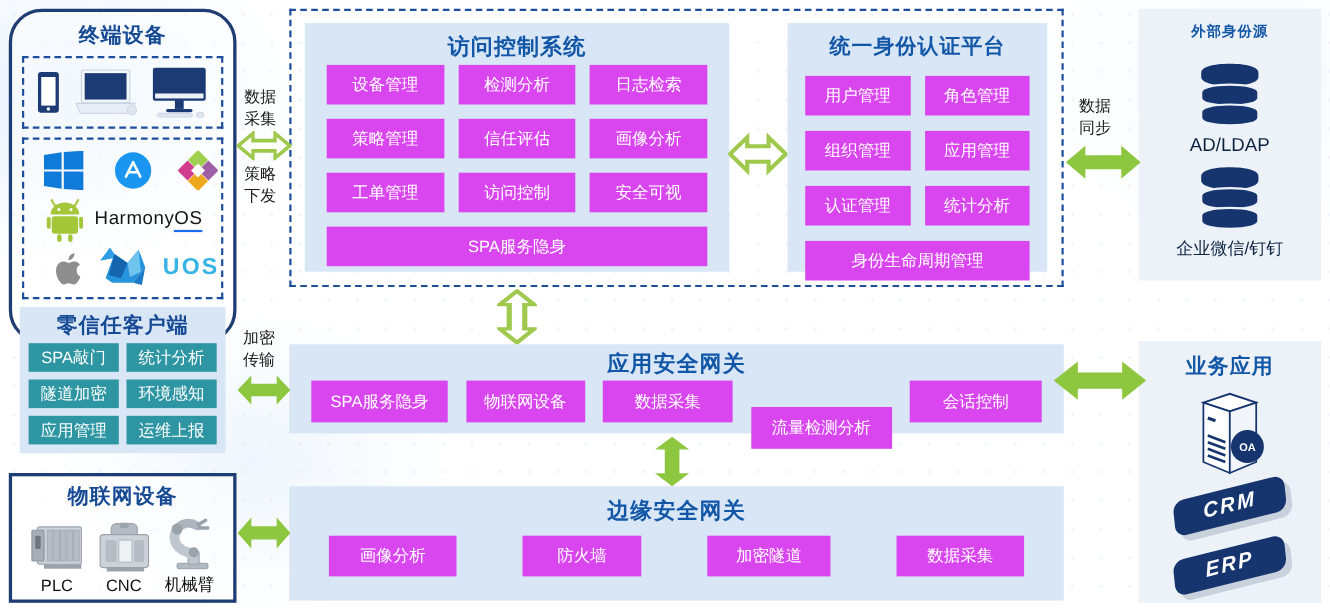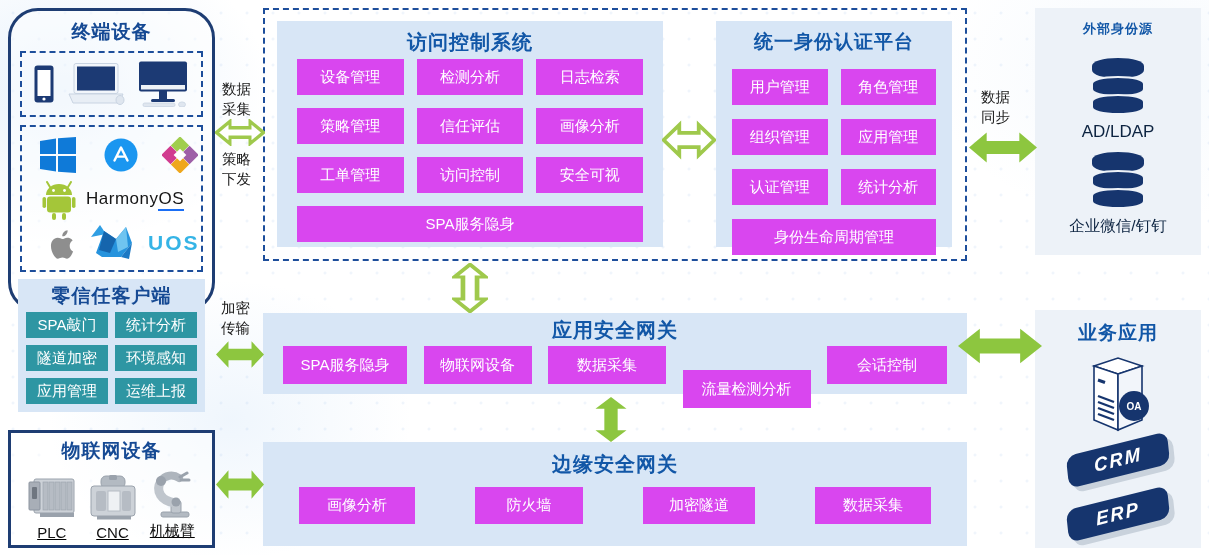--- a/index.html
+++ b/index.html
@@ -151,21 +151,21 @@
         <div class="btn teal">隧道加密</div>
         <div class="btn teal">环境感知</div>
         <div class="btn teal">应用管理</div>
         <div class="btn teal">运维上报</div>
       </div>
     </div>
   </div>
 
   <div class="abs panel-border" style="left:8px;top:430px;width:207px;height:118px;">
     <div class="ptitle navy" style="top:5px;font-size:19px;">物联网设备</div>
-    <div class="abs" style="left:6px;right:6px;top:30px;bottom:4px;display:flex;justify-content:space-evenly;align-items:flex-end;text-decoration:underline;">
+    <div class="abs" style="left:6px;right:6px;top:30px;bottom:4px;display:flex;justify-content:space-evenly;align-items:flex-end;">
       <div class="iconcol">
         <span>
           <svg width="52" height="46" viewBox="0 0 52 46">
               <rect x="8" y="4" width="40" height="34" rx="2" fill="#cdd2d8" stroke="#9aa2ac"></rect>
               <rect x="3" y="7" width="11" height="28" rx="1" fill="#a8aeb7" stroke="#8d95a0"></rect>
               <rect x="6" y="12" width="5" height="12" rx="1" fill="#6f7680"></rect>
               <g fill="#b6bcc4" stroke="#9aa2ac" stroke-width="0.6">
                 <rect x="17" y="7" width="5" height="28"></rect>
                 <rect x="23" y="7" width="5" height="28"></rect>
                 <rect x="29" y="7" width="5" height="28"></rect>

